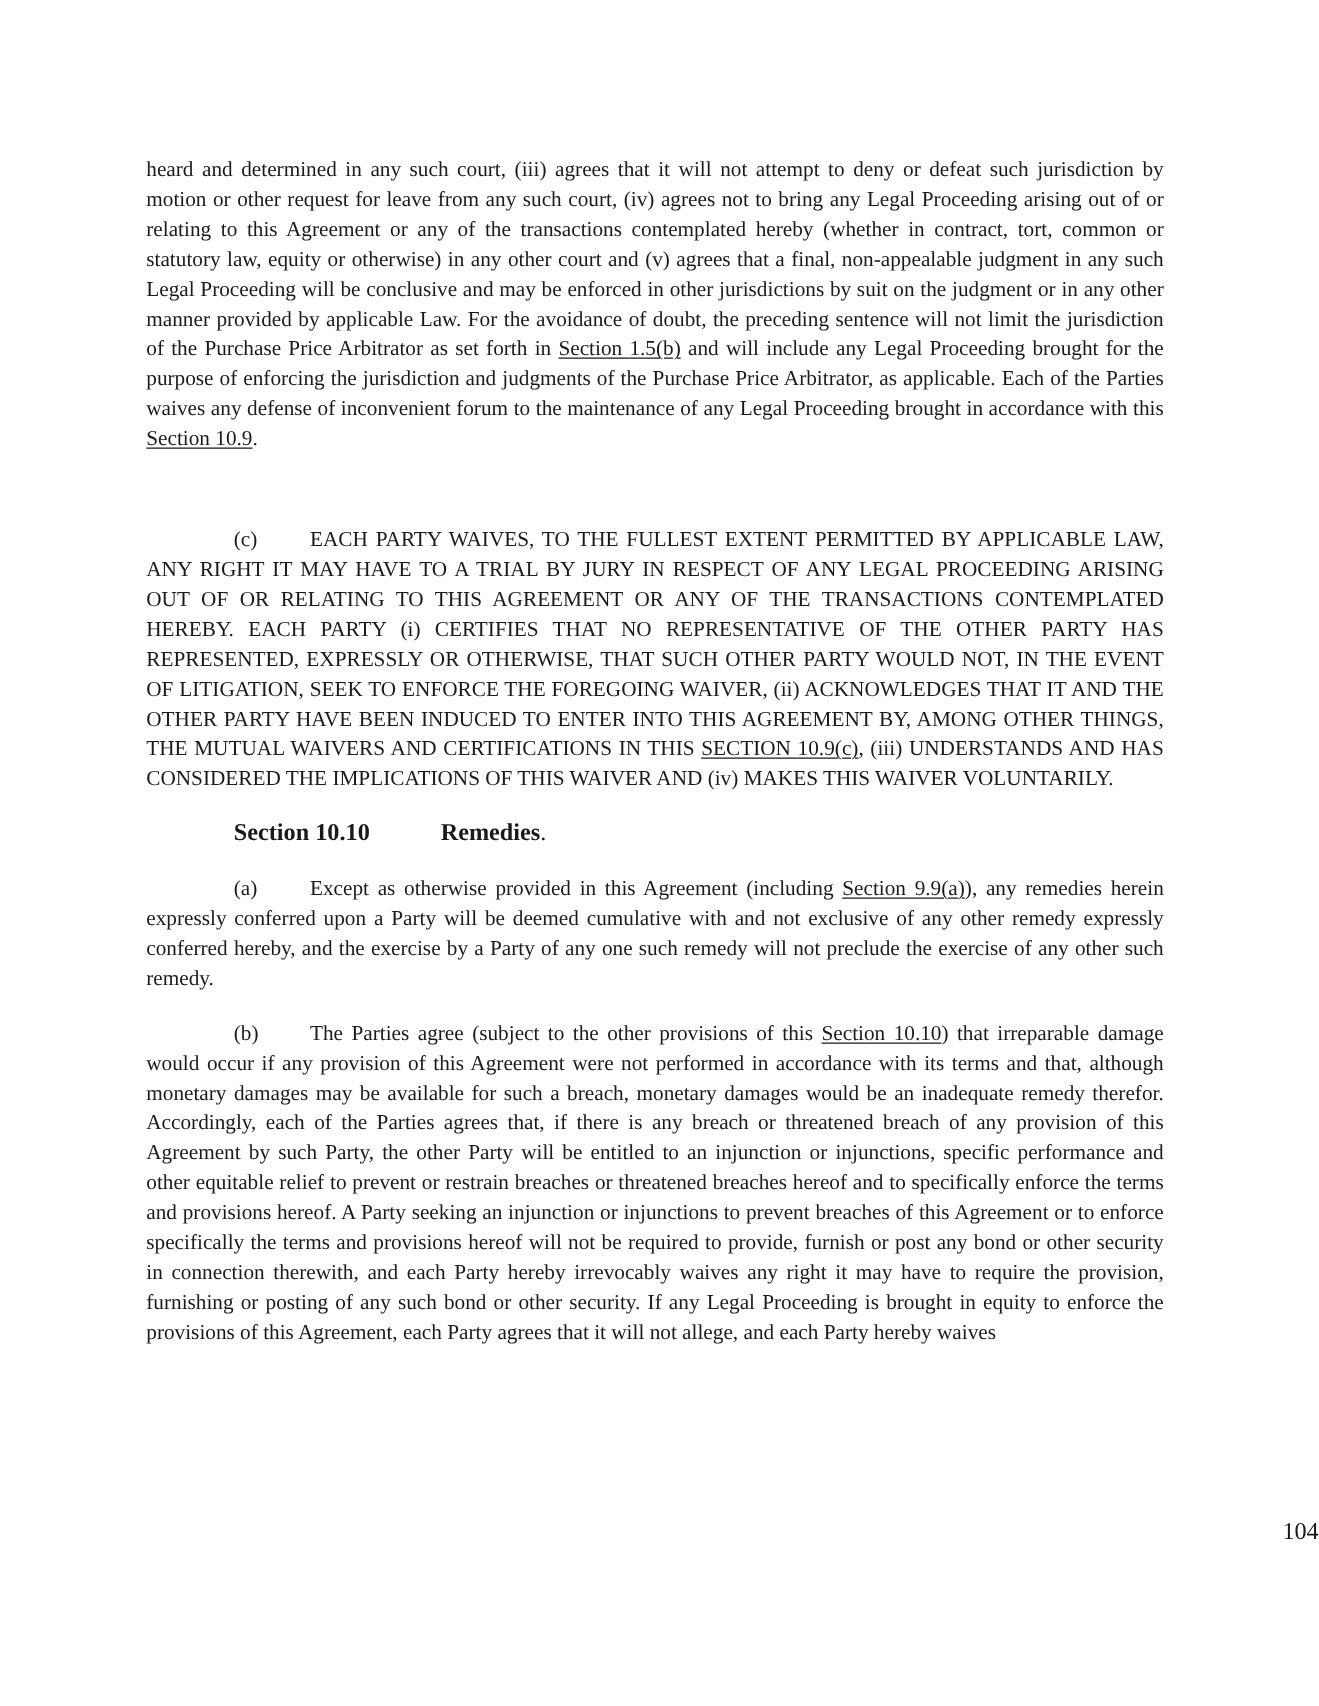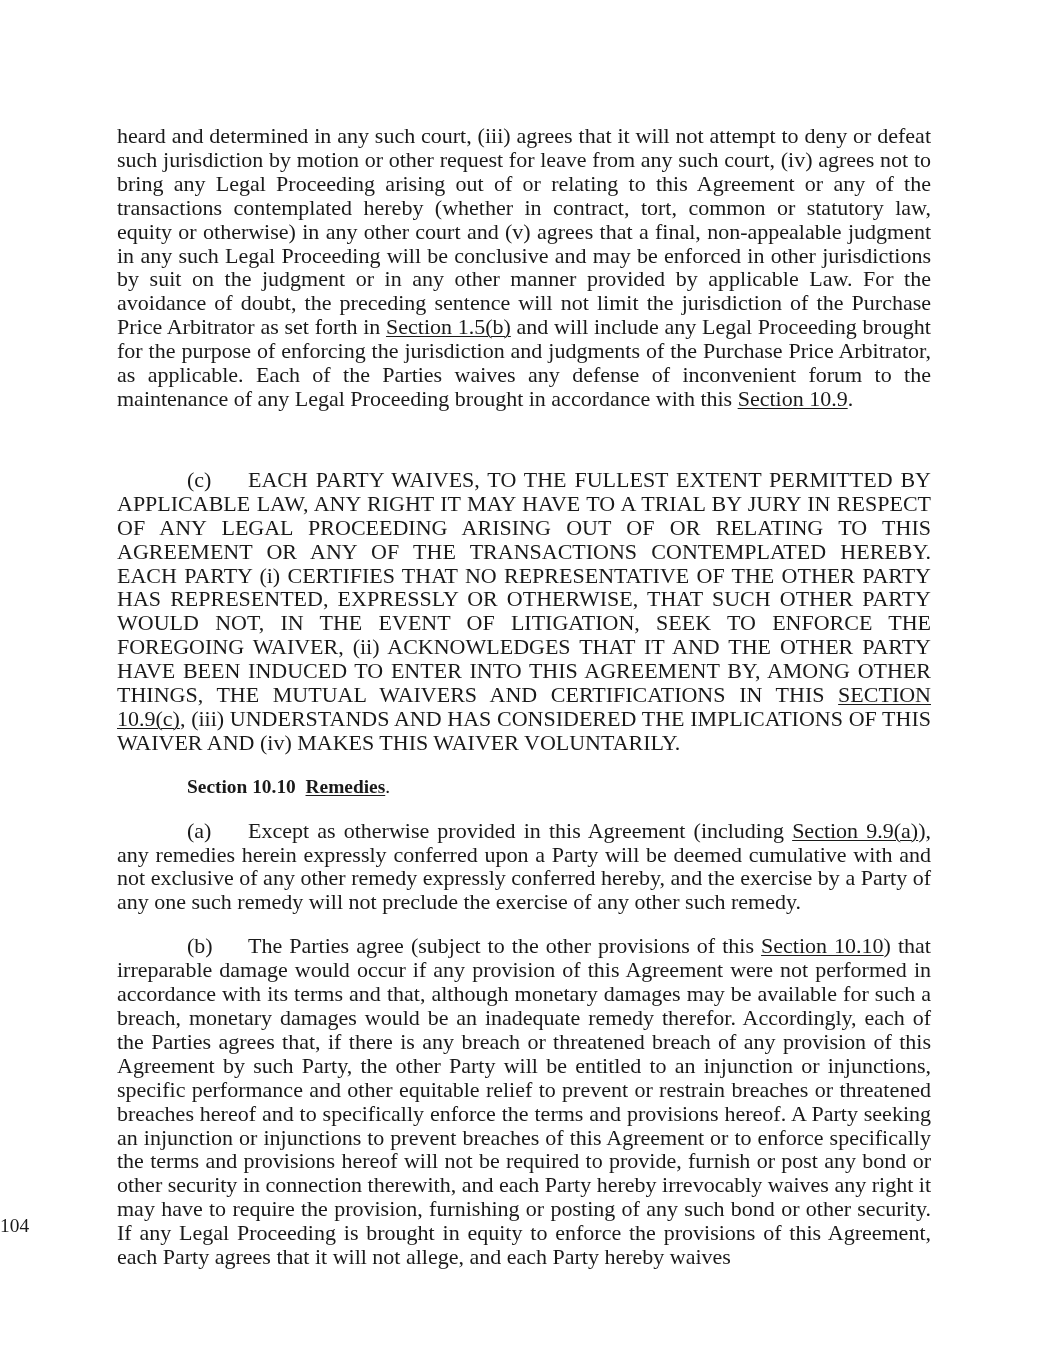--- a/index.html
+++ b/index.html
@@ -15,44 +15,44 @@
       font-family: "Liberation Serif", "DejaVu Serif", serif;
       color: #1a1a1a;
     }
     .page {
       position: absolute;
       left: 117px;
       top: 124px;
       width: 814px;
     }
     .para {
-      font-size: 22px;
+      font-size: 17px;
       line-height: 23.9px;
       text-align: justify;
       margin: 0;
     }
     .para.indent { text-indent: 70px; }
     .para .lbl { display: inline-block; width: 61px; text-indent: 0; }
     .u { text-decoration: underline; text-underline-offset: 2px; text-decoration-thickness: 1px; }
     .gap { height: 20px; }
     .heading {
       font-size: 19.4px;
       line-height: 23.9px;
       margin: 0;
       padding-left: 70px;
     }
     .heading .num { font-weight: bold; }
-    .heading .title { font-weight: bold; text-decoration: underline; text-underline-offset: 2px; }
+    .heading .title { font-weight: bold; text-underline-offset: 2px; margin-left: 47px; }
     .caps { letter-spacing: 0; margin-top: 37px; }
     .page-number {
       position: absolute;
       top: 1214px;
       left: 0;
       width: 1055px;
-      text-align: left;
+      text-align: right;
       font-size: 19.4px;
       line-height: 24px;
     }
   </style>
 </head>
 <body>
 
 <div class="page">
 
   <p class="para"><span>heard and determined in any such court, (iii) agrees that it will not attempt to deny or defeat such jurisdiction by motion or other request for leave from any such court, (iv) agrees not to bring any Legal Proceeding arising out of or relating to this Agreement or any of the transactions contemplated hereby (whether in contract, tort, common or statutory law, equity or otherwise) in any other court and (v) agrees that a final, non-appealable judgment in any such Legal Proceeding will be conclusive and may be enforced in other jurisdictions by suit on the judgment or in any other manner provided by applicable Law. For the avoidance of doubt, the preceding sentence will not limit the jurisdiction of the Purchase Price Arbitrator as set forth in </span><span class="u">Section 1.5(b)</span><span> and will include any Legal Proceeding brought for the purpose of enforcing the jurisdiction and judgments of the Purchase Price Arbitrator, as applicable. Each of the Parties waives any defense of inconvenient forum to the maintenance of any Legal Proceeding brought in accordance with this </span><span class="u">Section 10.9</span><span>.</span></p>

